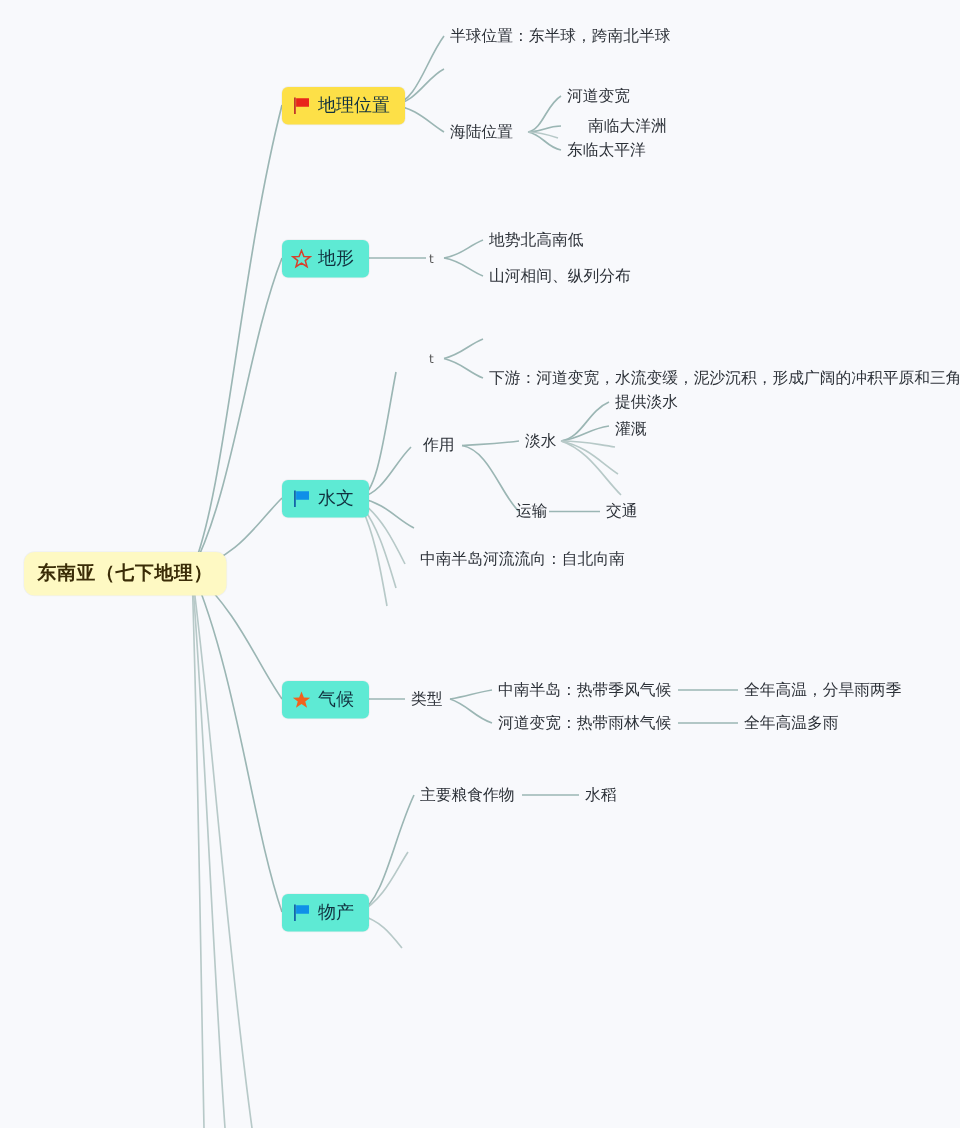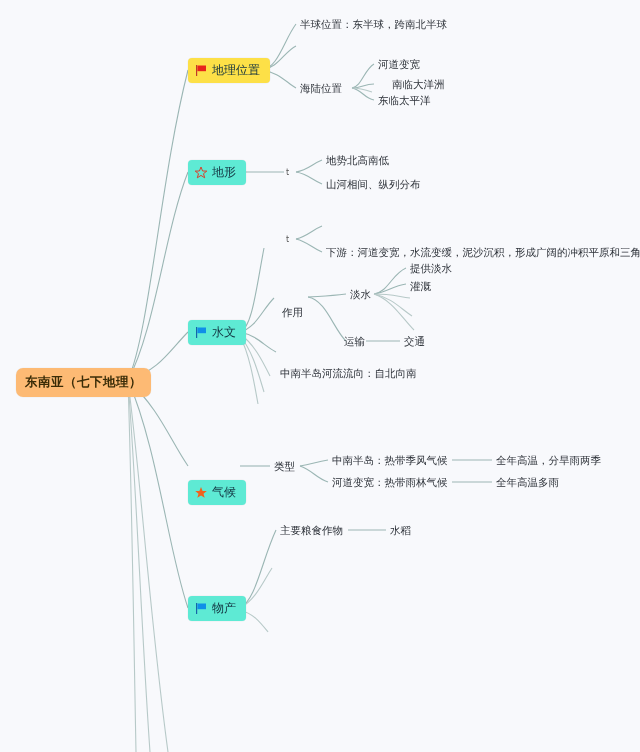--- a/index.html
+++ b/index.html
@@ -12,21 +12,21 @@
   }
   #stage{position:absolute;inset:0;width:640px;height:752px;}
   svg#wires{position:absolute;left:0;top:0;width:640px;height:752px;}
   svg#wires path{fill:none;stroke:#9bb6b4;stroke-width:1.1;}
   svg#wires path.pale{stroke:#b7c9c8;}
 
   .node{position:absolute;white-space:nowrap;}
 
   
   .root{
-    background:#fdba74;
+    background:#fef9c3;
     color:#3a2c07;
     border-radius:7px;
     font-weight:bold;
     font-size:12.5px;
     padding:6px 9px;
     letter-spacing:.5px;
     box-shadow:0 0 0 .5px rgba(0,0,0,.04);
   }
   
   .topic{
@@ -154,31 +154,31 @@
         <rect x="2" y="1" width="1.2" height="11" fill="#1565a8"></rect>
         <path d="M3.4 1.5 L12 1.5 L12 7.2 L3.4 7.2 Z" fill="#0f8fe8"></path>
       </svg>
     </span>
     <span class="tlabel">水文</span>
   </div>
 
   <div class="node txt mini" style="left:286px;top:235px;">t</div>
   <div class="node txt" style="left:326px;top:246px;">下游：河道变宽，水流变缓，泥沙沉积，形成广阔的冲积平原和三角洲</div>
 
-  <div class="node txt" style="left:282px;top:306px;">作用</div>
+  <div class="node txt" style="left:282px;top:291px;">作用</div>
   <div class="node txt" style="left:350px;top:288px;">淡水</div>
   <div class="node txt" style="left:410px;top:262px;">提供淡水</div>
   <div class="node txt" style="left:410px;top:280px;">灌溉</div>
 
   <div class="node txt" style="left:344px;top:335px;">运输</div>
   <div class="node txt" style="left:404px;top:335px;">交通</div>
 
   <div class="node txt" style="left:280px;top:367px;">中南半岛河流流向：自北向南</div>
 
-  <div class="node topic" style="left:188px;top:480px;text-align:center;">
+  <div class="node topic" style="left:188px;top:454px;text-align:center;">
     <span class="ico">
       <svg width="14" height="13" viewBox="0 0 14 13">
         <path d="M7 1 L8.6 5 L12.8 5.1 L9.5 7.7 L10.7 11.8 L7 9.4 L3.3 11.8 L4.5 7.7 L1.2 5.1 L5.4 5 Z" fill="#f1621d"></path>
       </svg>
     </span>
     <span class="tlabel">气候</span>
   </div>
 
   <div class="node txt" style="left:274px;top:460px;">类型</div>
   <div class="node txt" style="left:332px;top:454px;">中南半岛：热带季风气候</div>

